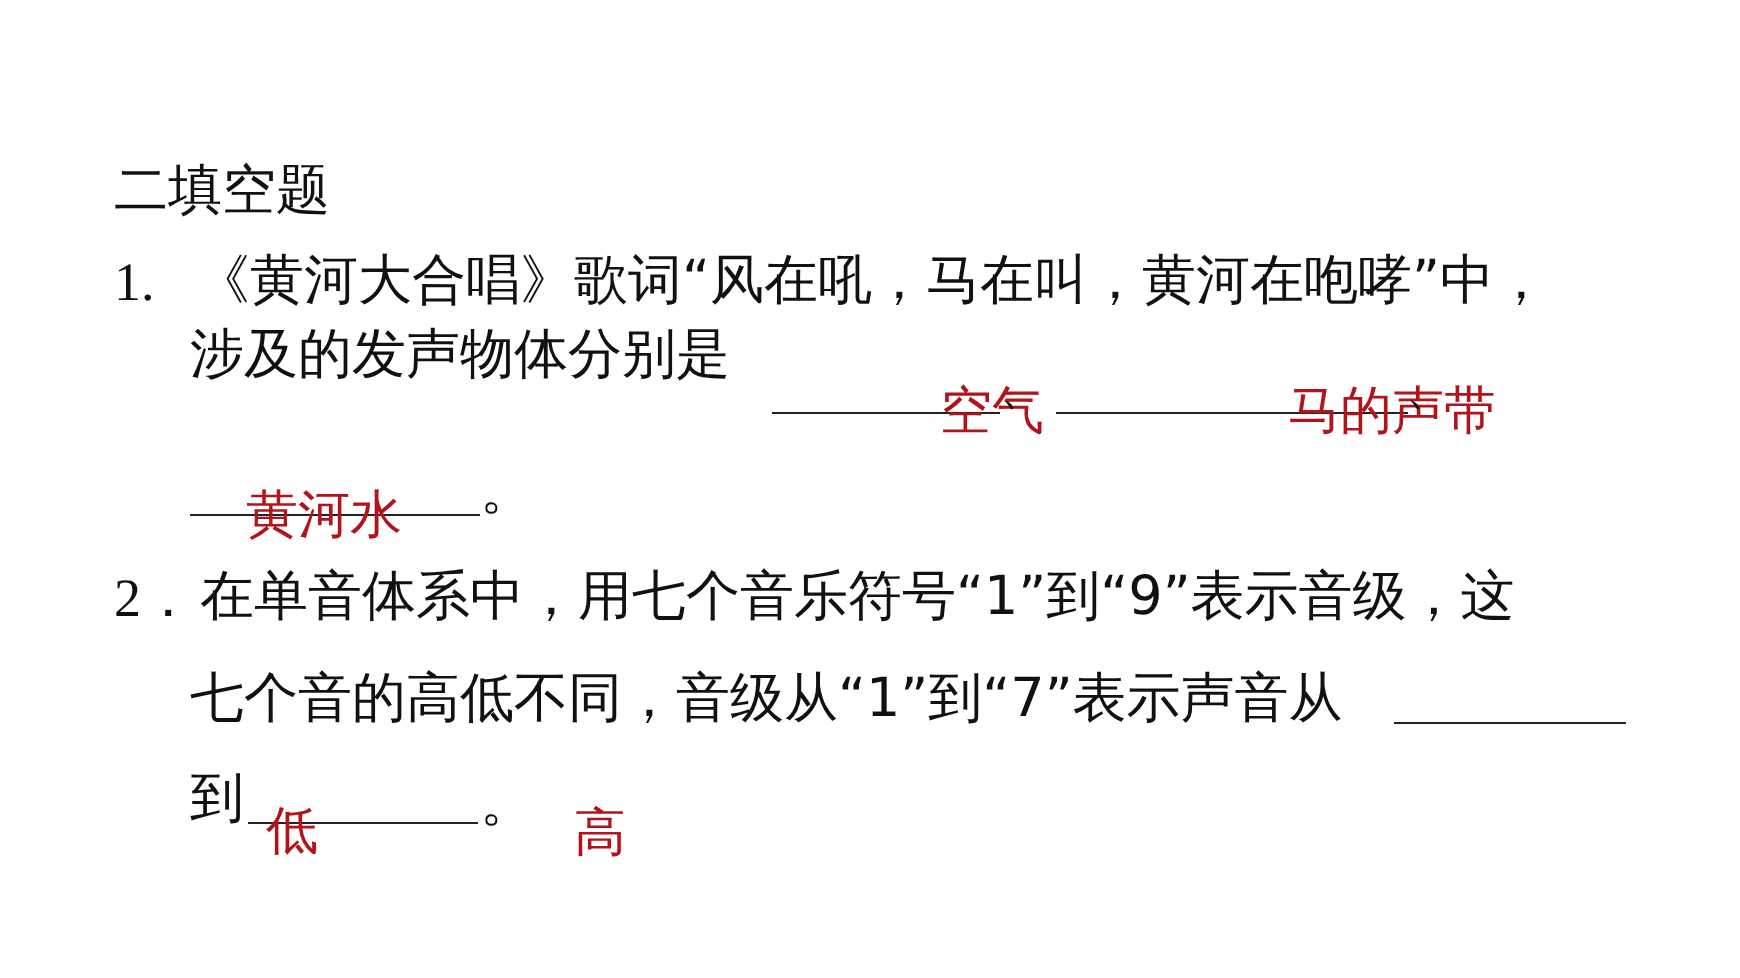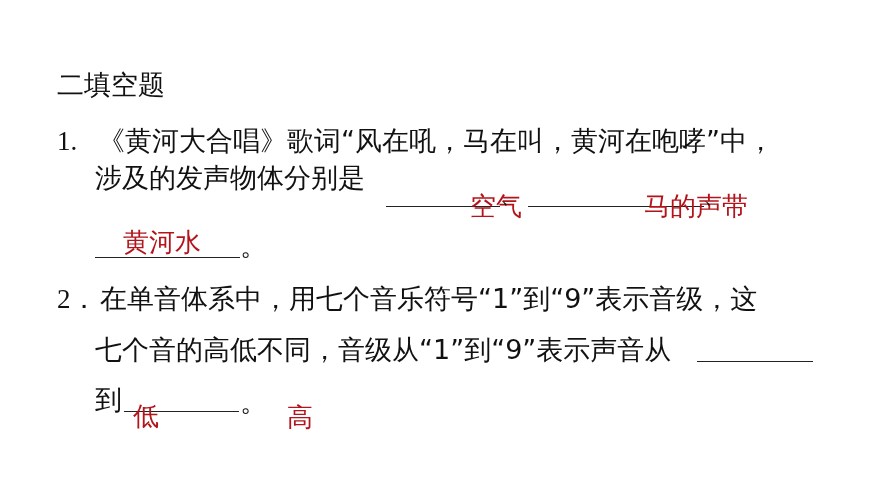--- a/index.html
+++ b/index.html
@@ -6,44 +6,44 @@
   body { width:870px; height:489px; background:#ffffff; position:relative; overflow:hidden;
          font-family:"DejaVu Sans", "Liberation Sans", sans-serif; color:#111; }
   .t { position:absolute; white-space:nowrap; font-size:27px; line-height:32px; }
   .num { font-family:"Liberation Serif", "DejaVu Serif", serif; }
   .ans { position:absolute; white-space:nowrap; font-size:26px; line-height:30px; color:#b3141b;margin-top:19px; }
   .blank { position:absolute; height:0; border-bottom:1.5px solid #222; }
 </style>
 </head>
 <body>
 
-<div class="t" style="left:57px;top:69px;">二填空题</div>
+<div class="t" style="left:57px;top:80px;">二填空题</div>
 
 <div>
   <span class="t num" style="left:57px;top:125px;">1.</span>
   <span class="t" style="left:98px;top:125px;">《黄河大合唱》歌词“风在吼，马在叫，黄河在咆哮”中，</span>
 
   <span class="t" style="left:95px;top:162px;">涉及的发声物体分别是</span>
   <div class="blank" style="left:386px;top:206px;width:114px;"></div>
   <span class="ans" style="left:470px;top:172px;">空气</span>
   <span class="t" style="left:500px;top:180px;font-size:22px;">、</span>
   <div class="blank" style="left:528px;top:206px;width:176px;"></div>
   <span class="ans" style="left:644px;top:172px;">马的声带</span>
   <span class="t" style="left:703px;top:180px;font-size:22px;">、</span>
 
   <div class="blank" style="left:95px;top:257px;width:145px;"></div>
-  <span class="ans" style="left:123px;top:208px;">黄河水</span>
+  <span class="ans" style="left:123px;top:224px;">黄河水</span>
   <span class="t" style="left:240px;top:230px;">。</span>
 </div>
 
 <div>
   <span class="t num" style="left:57px;top:283px;">2．</span>
   <span class="t" style="left:100px;top:283px;">在单音体系中，用七个音乐符号“1”到“9”表示音级，这</span>
 
-  <span class="t" style="left:95px;top:334px;">七个音的高低不同，音级从“1”到“9”表示声音从</span>
+  <span class="t" style="left:95px;top:334px;">七个音的高低不同，音级从“1”到“7”表示声音从</span>
   <div class="blank" style="left:697px;top:361px;width:116px;"></div>
 
   <span class="t" style="left:95px;top:384px;">到</span>
   <div class="blank" style="left:124px;top:411px;width:115px;"></div>
   <span class="ans" style="left:133px;top:382px;">低</span>
   <span class="t" style="left:240px;top:386px;">。</span>
   <span class="ans" style="left:287px;top:383px;">高</span>
 </div>
 
 </body></html>

